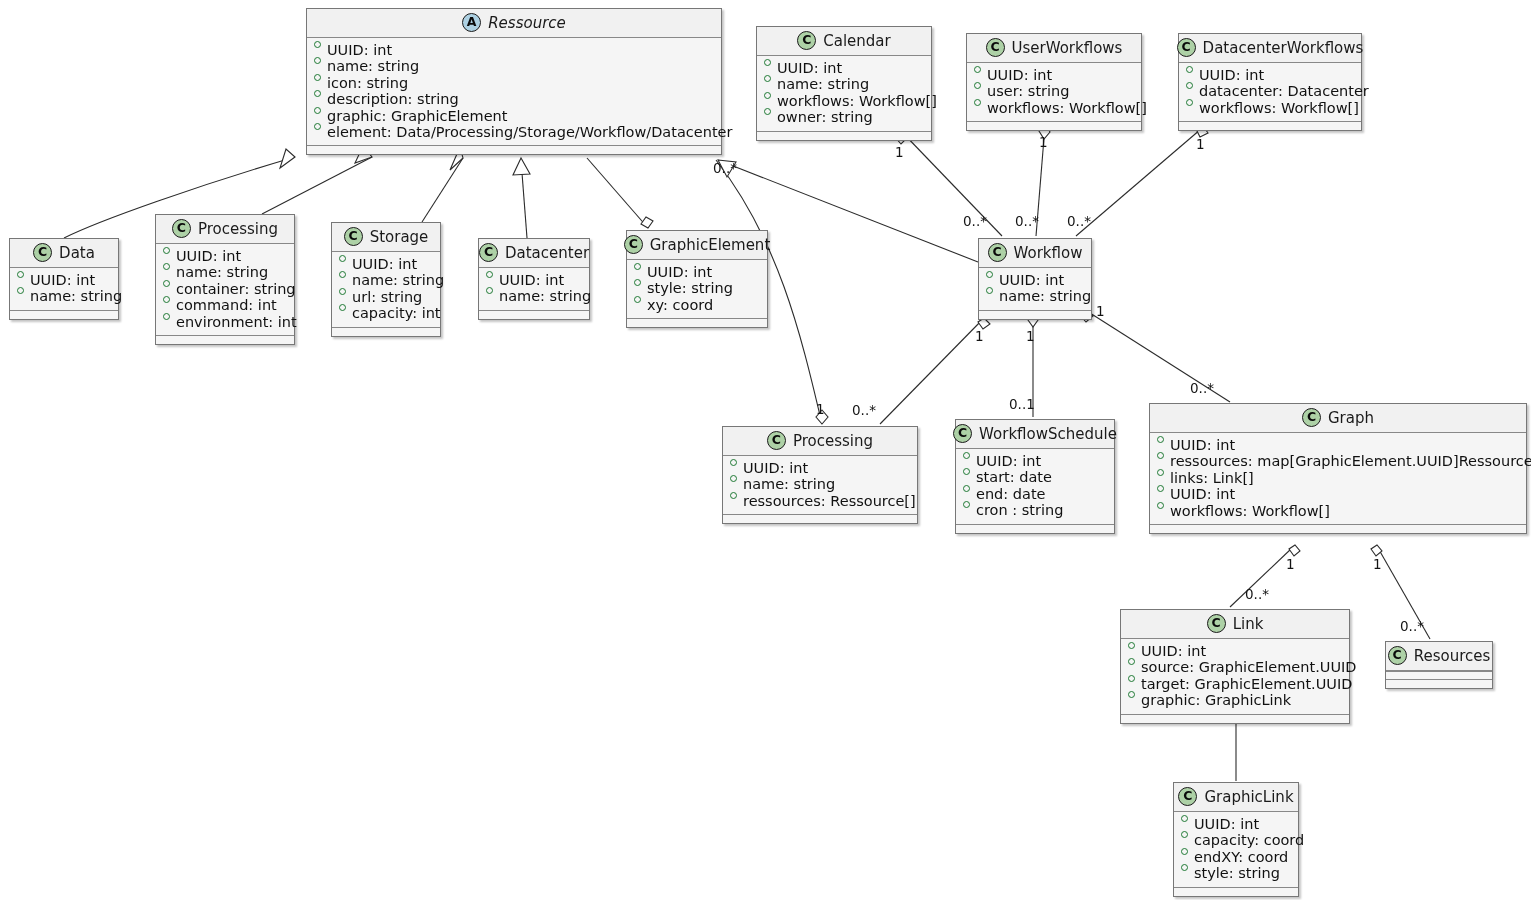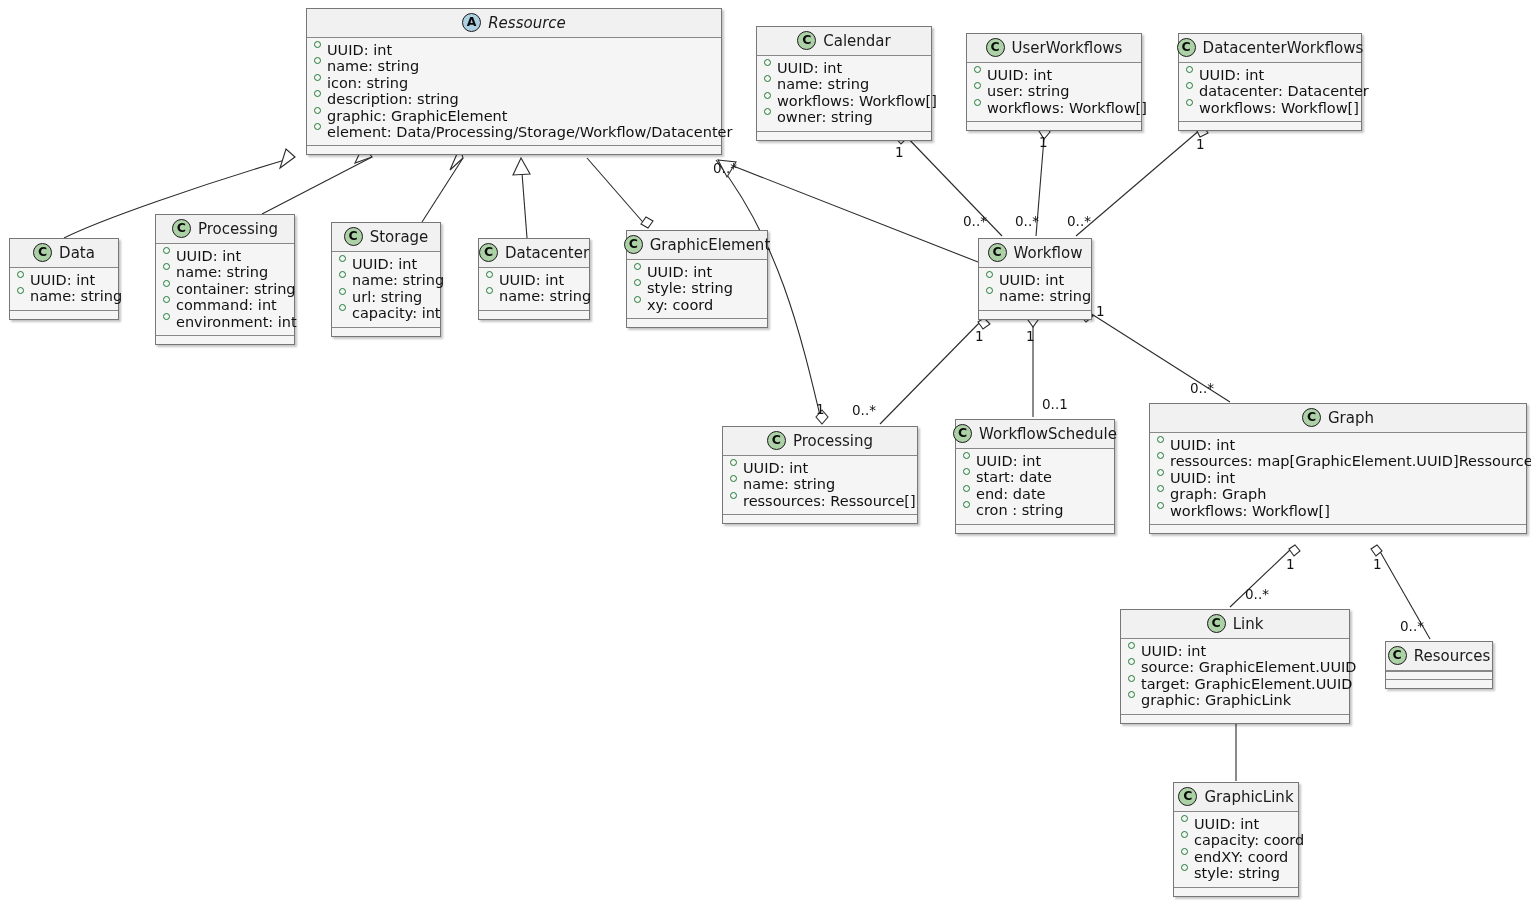--- a/index.html
+++ b/index.html
@@ -441,25 +441,25 @@
           <div class="attr">
             <span class="vis"></span>
             <span>UUID: int</span>
           </div>
           <div class="attr">
             <span class="vis"></span>
             <span>ressources: map[GraphicElement.UUID]Ressource</span>
           </div>
           <div class="attr">
             <span class="vis"></span>
-            <span>UUID: int</span>
-          </div>
-          <div class="attr">
-            <span class="vis"></span>
-            <span>graph: Graph</span>
+            <span>links: Link[]</span>
+          </div>
+          <div class="attr">
+            <span class="vis"></span>
+            <span>UUID: int</span>
           </div>
           <div class="attr">
             <span class="vis"></span>
             <span>workflows: Workflow[]</span>
           </div>
         </div>
         <div class="methods"></div>
       </div>
       <div class="node" style="left: 1120px; top: 609px; width: 230px;">
         <div class="node-head">
@@ -526,20 +526,20 @@
       <div class="mlabel" style="left: 1039px; top: 134px;">1</div>
       <div class="mlabel" style="left: 1196px; top: 136px;">1</div>
       <div class="mlabel" style="left: 963px; top: 213px;">0..*</div>
       <div class="mlabel" style="left: 1015px; top: 213px;">0..*</div>
       <div class="mlabel" style="left: 1067px; top: 213px;">0..*</div>
       <div class="mlabel" style="left: 975px; top: 328px;">1</div>
       <div class="mlabel" style="left: 1026px; top: 328px;">1</div>
       <div class="mlabel" style="left: 1096px; top: 303px;">1</div>
       <div class="mlabel" style="left: 816px; top: 401px;">1</div>
       <div class="mlabel" style="left: 852px; top: 402px;">0..*</div>
-      <div class="mlabel" style="left: 1009px; top: 396px; margin-left: 33px;">0..1</div>
+      <div class="mlabel" style="left: 1009px; top: 396px;">0..1</div>
       <div class="mlabel" style="left: 1190px; top: 380px;">0..*</div>
       <div class="mlabel" style="left: 1286px; top: 556px;">1</div>
       <div class="mlabel" style="left: 1373px; top: 556px;">1</div>
       <div class="mlabel" style="left: 1245px; top: 586px;">0..*</div>
       <div class="mlabel" style="left: 1400px; top: 618px;">0..*</div>
     </div>
 </div>
 
 </body></html>

